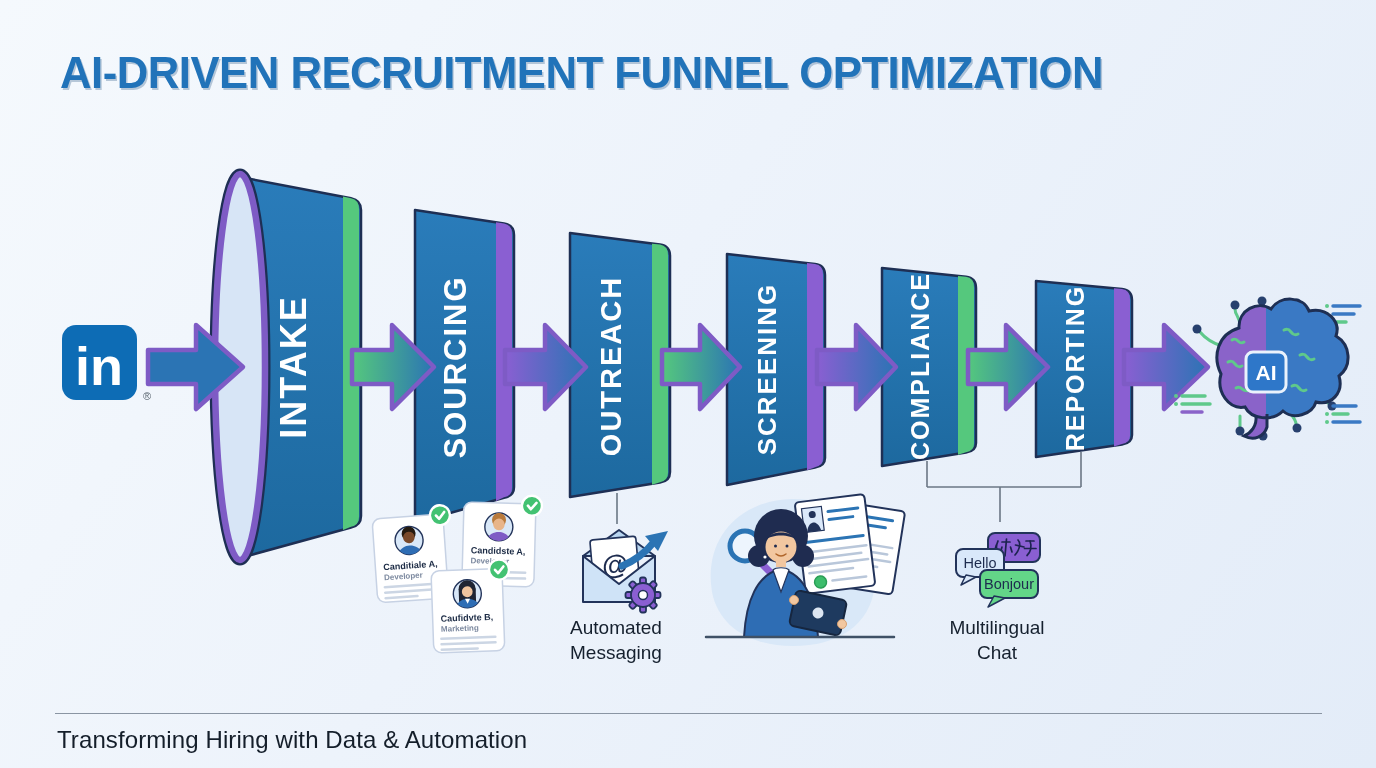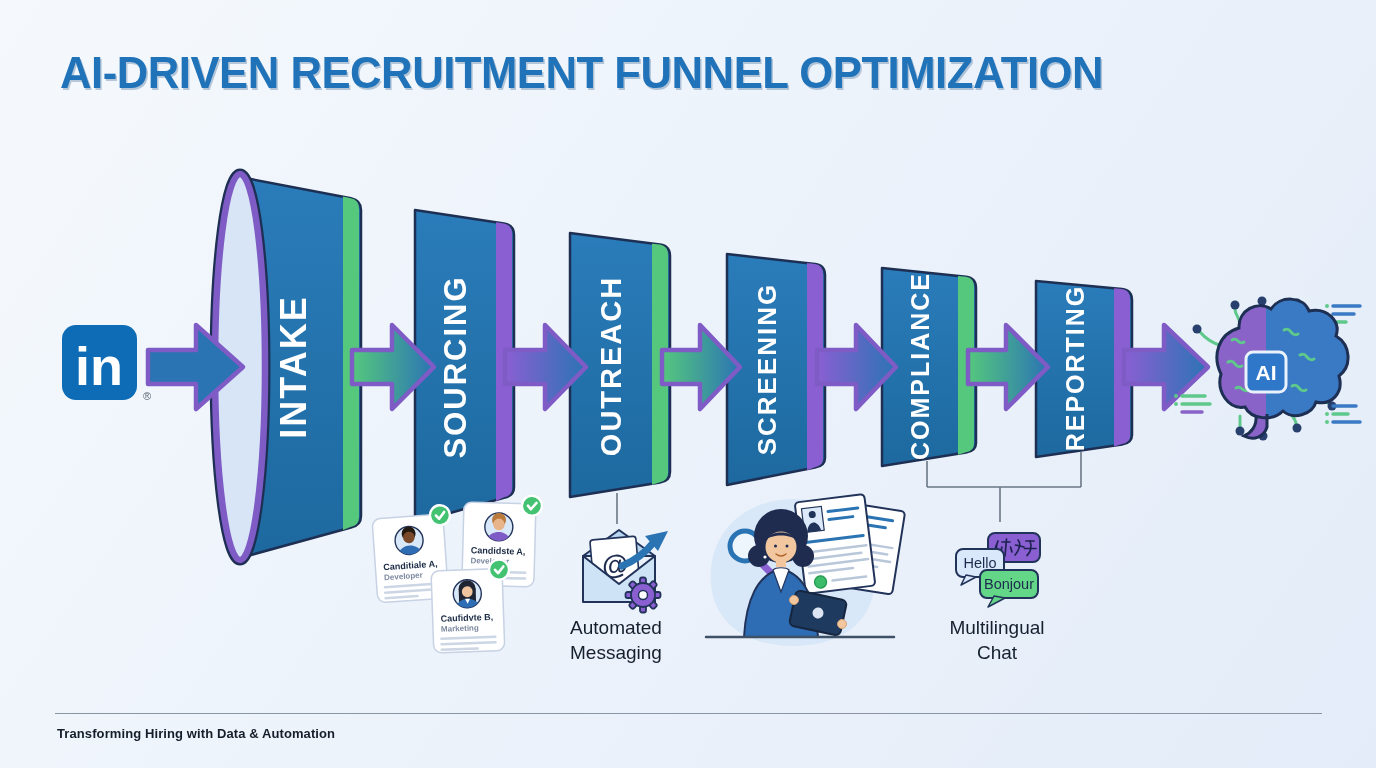--- a/index.html
+++ b/index.html
@@ -13,21 +13,21 @@
     font-size:45px;font-weight:bold;letter-spacing:-0.5px;line-height:1;
     color:#2173b9;transform:scaleX(.97);transform-origin:left center;
     text-shadow:1.5px 1.5px 0 rgba(22,72,122,.28);
     white-space:nowrap;
   }
   .footer-line{
     position:absolute;left:55px;top:713px;width:1267px;height:0;
     border-top:1.6px solid #8a95a3;
   }
   .footer-text{
-    position:absolute;left:57px;top:726px;font-size:13px;font-weight:700;
+    position:absolute;left:57px;top:726px;font-size:24px;font-weight:400;
     color:#141e2a;letter-spacing:.1px;
   }
   svg text{font-family:"Liberation Sans",sans-serif;}
   .stage-label{fill:#fff;font-weight:bold;letter-spacing:2px;}
   .card-name{fill:#1c2b45;font-size:9px;font-weight:bold;}
   .card-role{fill:#7d8aa0;font-size:8px;font-weight:bold;}
   .callout-label{fill:#15202e;font-size:19px;font-weight:500;text-anchor:middle;}
   .bubble-text{fill:#1d2b4e;font-size:14.5px;font-weight:500;}
   .stem{stroke:#6b7785;stroke-width:1.6;fill:none;}
 </style>

